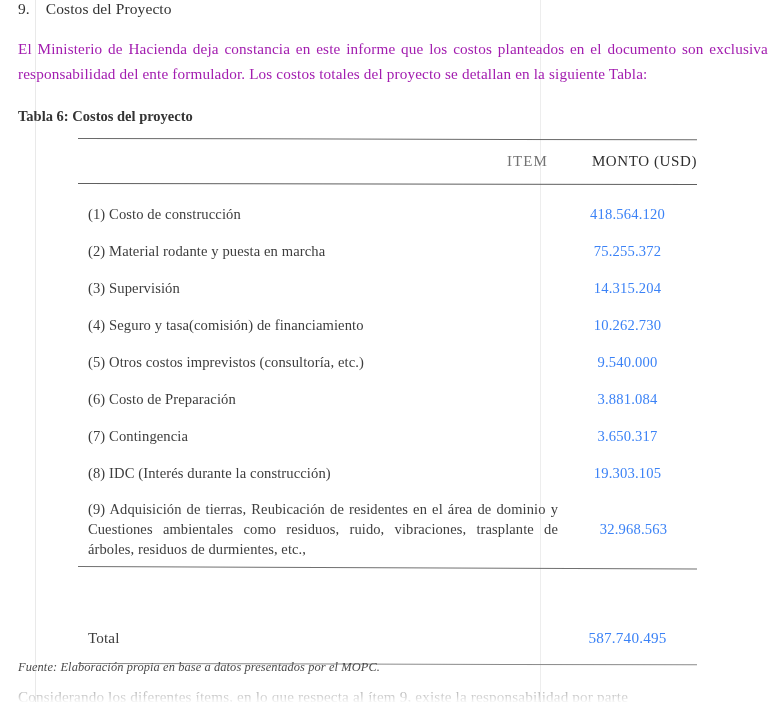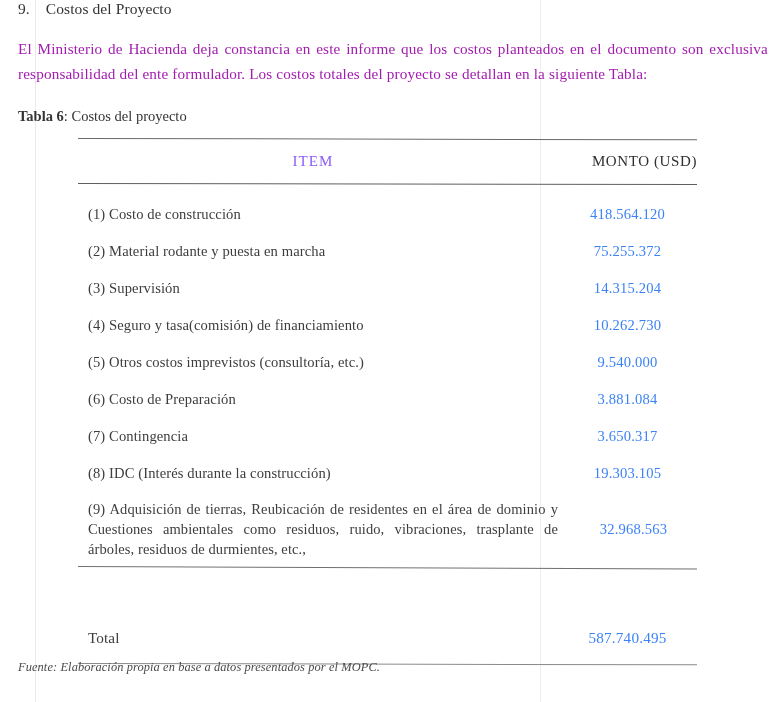--- a/index.html
+++ b/index.html
@@ -61,21 +61,21 @@
 
   
   .table-caption {
     position: absolute;
     left: 18px;
     top: 108px;
     font-size: 14.5px;
     color: #343434;
   }
   .table-caption .cap-strong { font-weight: bold; }
-  .table-caption .cap-rest { font-weight: normal; }
+  .table-caption .cap-rest { font-weight: bold; }
 
   
   .cost-table {
     position: absolute;
     left: 78px;
     top: 138px;
     width: 619px;
   }
 
   .rule {
@@ -90,24 +90,24 @@
   .rule.skew-c { transform: rotate(0.22deg); background: #707070; }
   .rule.thin   { height: 1px; background: #8a8a8a; }
 
   .thead {
     display: flex;
     align-items: center;
     height: 44px;
   }
   .th-item {
     flex: 0 0 470px;
-    text-align: center;
+    text-align: right;
     font-size: 15px;
     letter-spacing: 1.1px;
-    color: #8b5cf6;
+    color: #737373;
   }
   .th-monto {
     flex: 1 1 auto;
     text-align: right;
     font-size: 15px;
     letter-spacing: 0.6px;
     color: #2f2f2f;
   }
 
   .trow {
@@ -259,14 +259,17 @@
       <div class="td-monto">587.740.495</div>
     </div>
 
     <div class="spacer-sm"></div>
 
     <div class="rule skew-a thin"></div>
   </div>
 
   <div class="source-note">Fuente: Elaboración propia en base a datos presentados por el MOPC.</div>
 
+  <div class="clipped-line">
+    <span class="clip-text">Considerando los diferentes ítems, en lo que respecta al ítem 9, existe la responsabilidad por parte</span>
+  </div>
 
 </div>
 
 </body></html>

